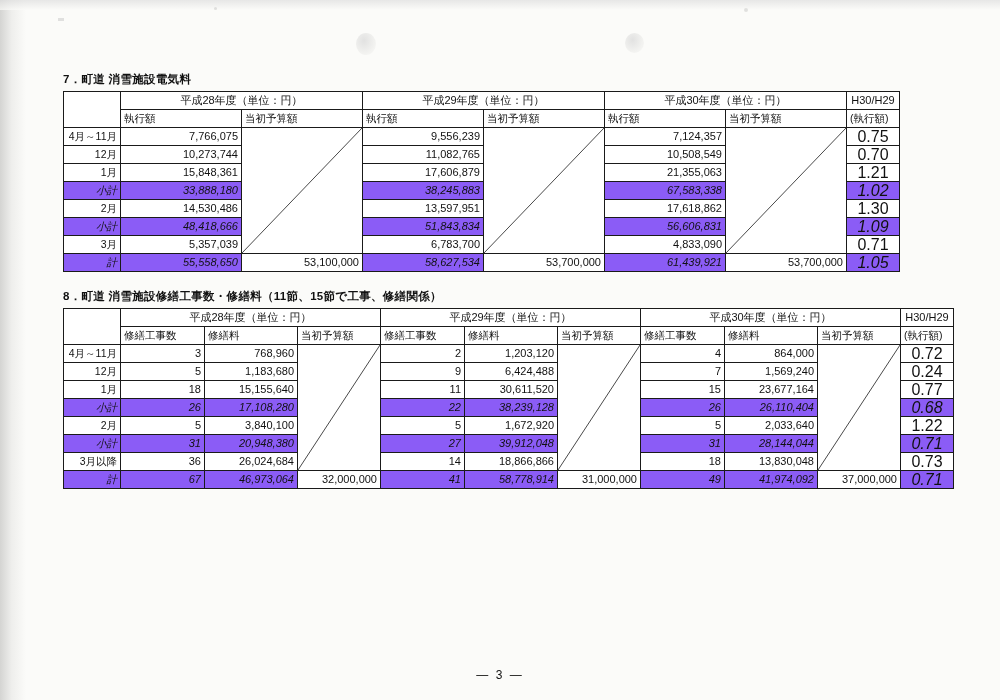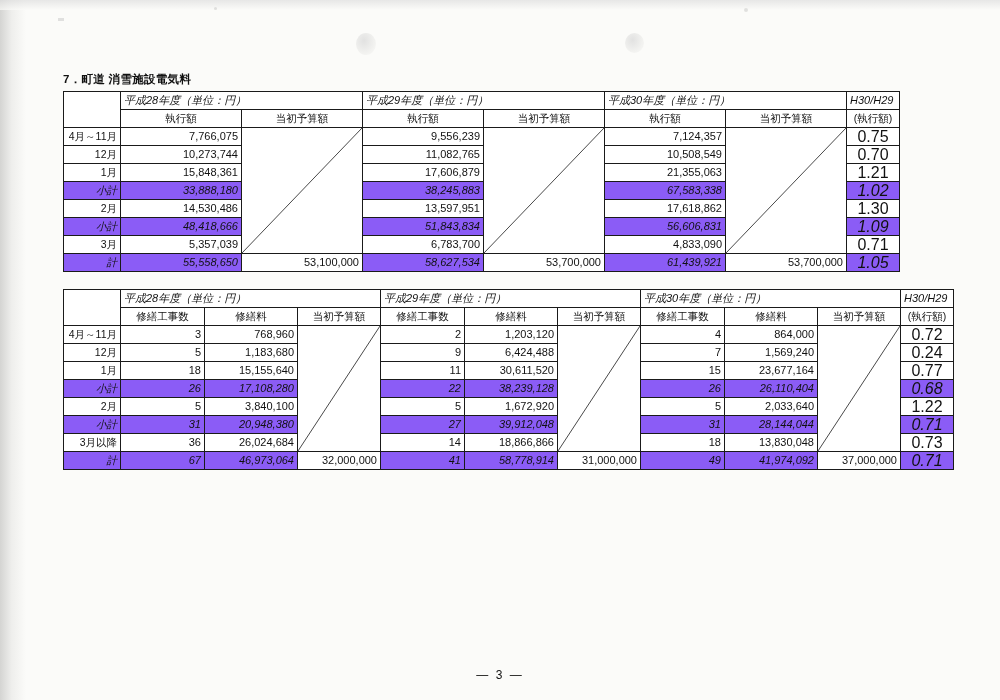--- a/index.html
+++ b/index.html
@@ -67,28 +67,27 @@
   table.grid td, table.grid th {
     border: 1px solid #1a1a1a;
     padding: 0 3px;
     height: 17px;
     font-weight: 400;
     line-height: 1;
     white-space: nowrap;
     overflow: hidden;
   }
   th.hdr {
-    text-align: left;
+    text-align: center;
     font-size: 11px;
     font-weight: 700;
     height: 19px;
-    font-style: italic;
   }
   th.sub {
-    text-align: center;
+    text-align: left;
     font-size: 10.5px;
     font-weight: 700;
     height: 18px;
   }
   td.lbl {
     text-align: right;
     font-size: 10.5px;
   }
   td.num {
     text-align: right;
@@ -257,20 +256,21 @@
           <td class="num">53,700,000</td>
           <td class="num shaded">61,439,921</td>
           <td class="num">53,700,000</td>
           <td class="ratio shaded">1.05</td>
         </tr>
       </tbody>
     </table>
   </div>
 
   <div class="section" style="left:63px;top:289px;">
+    <div class="section-title">8．町道  消雪施設修繕工事数・修繕料（11節、15節で工事、修繕関係）</div>
 
     <table class="grid">
       <colgroup>
         <col style="width:57px">
         <col style="width:84px">
           <col style="width:93px">
           <col style="width:83px">
         <col style="width:84px">
           <col style="width:93px">
           <col style="width:83px">

